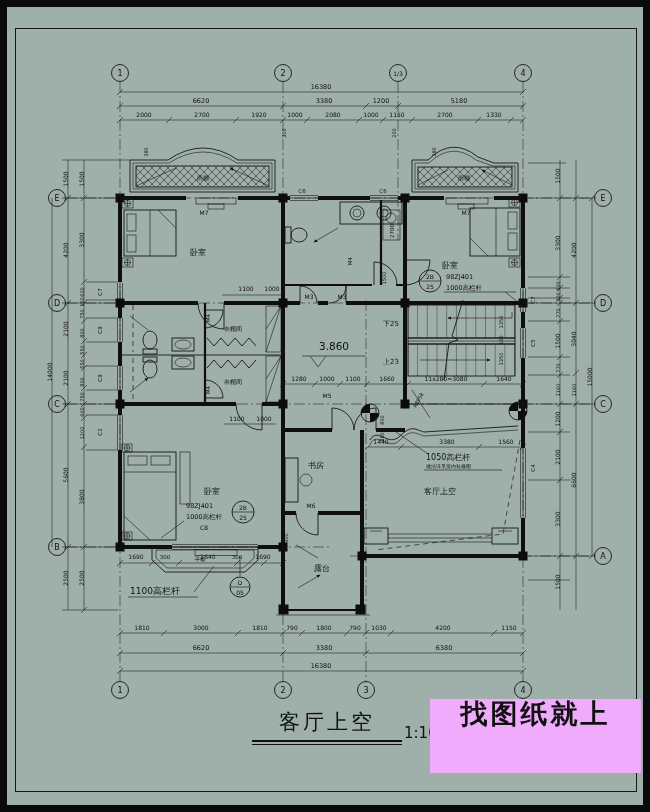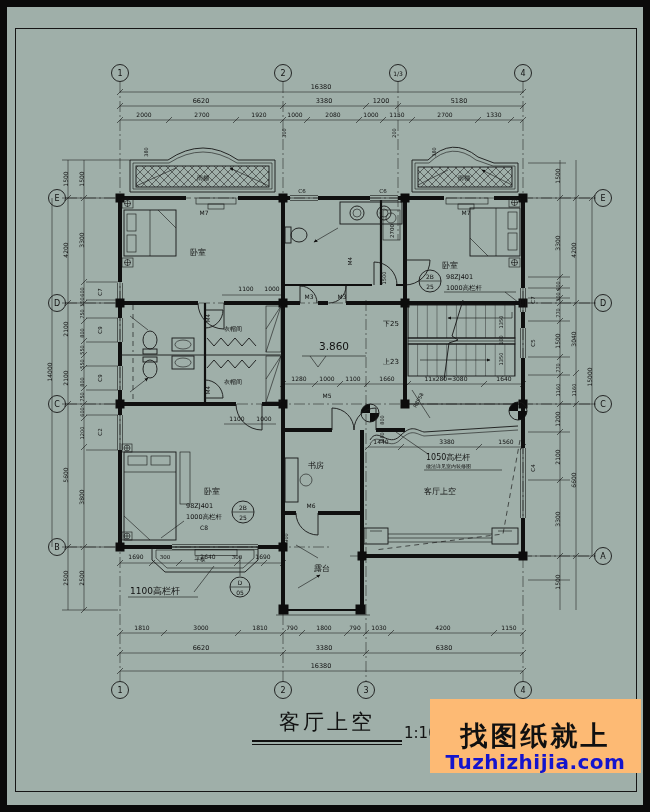--- a/index.html
+++ b/index.html
@@ -18,22 +18,22 @@
   .dash{stroke:#2b2b2b;stroke-width:0.6;fill:none;stroke-dasharray:11 3 2 3}
   .dsh2{stroke:#1c1c1c;stroke-width:0.7;fill:none;stroke-dasharray:5 4}
   .col{fill:#0c0c0c;stroke:none}
   .hatchfill{fill:url(#xh);stroke:#161616;stroke-width:0.9}
   .stfill{fill:url(#st);stroke:#161616;stroke-width:0.9}
   #title-block{position:absolute;left:252px;top:708px;width:150px;text-align:center;}
   #title-text{font-size:21px;letter-spacing:3px;color:#111;}
   #title-ul1{height:0;border-top:2.5px solid #111;margin-top:4px;}
   #title-ul2{height:0;border-top:1px solid #111;margin-top:2px;}
   #scale-text{position:absolute;left:404px;top:724px;font-size:15px;color:#111;}
-  #watermark{position:absolute;left:430px;top:699px;width:211px;height:74px;background:#fdba74;
-             display:flex;flex-direction:column;justify-content:flex-end;align-items:center;}
+  #watermark{position:absolute;left:430px;top:699px;width:211px;height:74px;background:#f0abfc;
+             display:flex;flex-direction:column;justify-content:space-between;align-items:center;}
   #wm1{font-size:27px;font-weight:bold;color:#101010;letter-spacing:3px;line-height:1.1;}
   #wm2{font-size:20px;font-weight:bold;letter-spacing:0.5px;line-height:1.1;}
 </style>
 </head>
 <body>
 
 <div id="canvas">
 <svg width="650" height="812" viewBox="0 0 650 812">
   <defs>
     <pattern id="xh" width="8" height="8" patternUnits="userSpaceOnUse">
@@ -487,15 +487,14 @@
 
 <div id="title-block">
   <div id="title-text">客厅上空</div>
   <div id="title-ul1"></div>
   <div id="title-ul2"></div>
 </div>
 <div id="scale-text">1:100</div>
 
 <div id="watermark">
   <div id="wm1">找图纸就上</div>
-  <div id="wm2" style="color: rgb(20, 20, 205);">Tuzhizhijia.com</div>
 </div>
 </div>
 
 </body></html>

